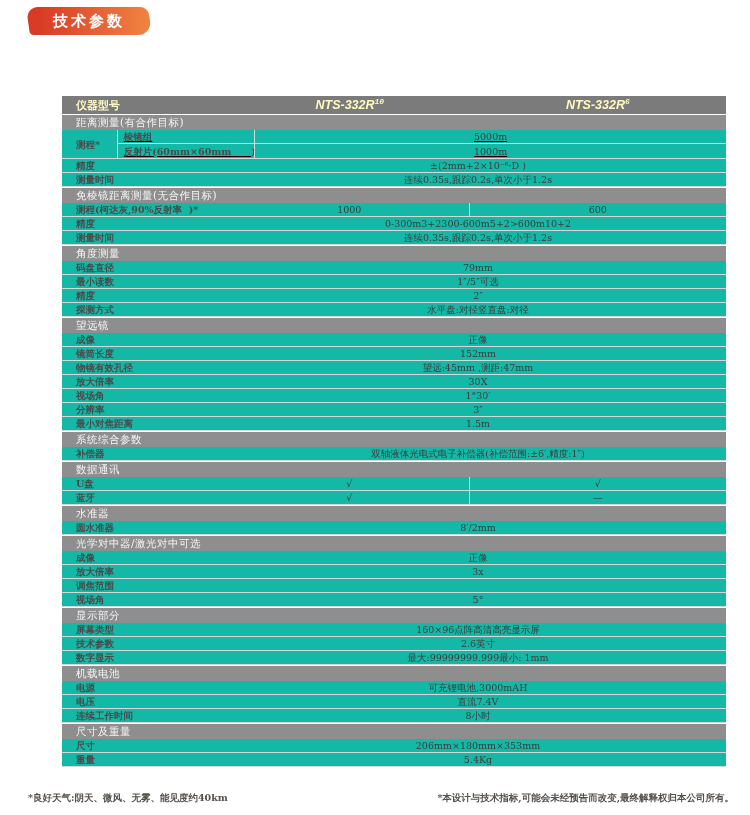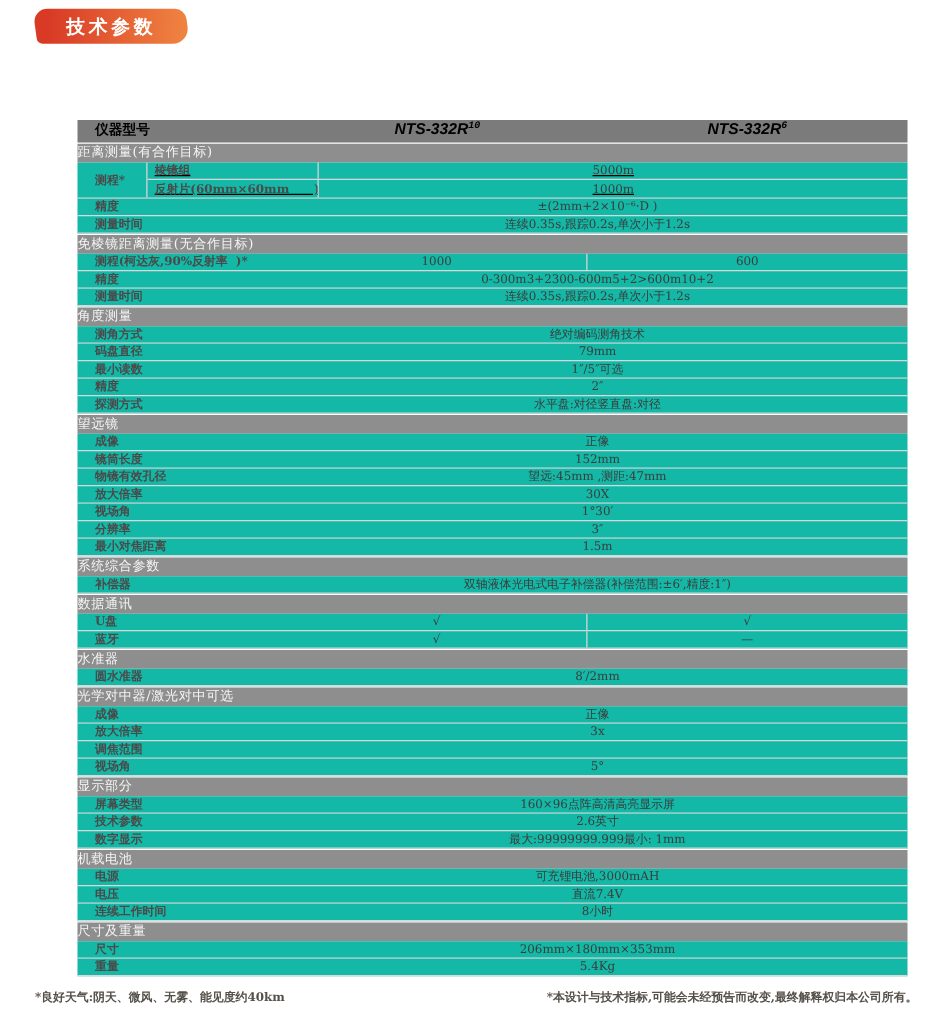--- a/index.html
+++ b/index.html
@@ -11,31 +11,31 @@
            background:linear-gradient(100deg, var(--badge-from,#d93a26) 10%, var(--badge-to,#ef8240) 95%);
            transform:skewX(8deg);
            border-radius:12px 8px 14px 4px;
            display:flex; align-items:center; justify-content:center; }
   .badge span { transform:skewX(-8deg); color:#fff; font-size:15px; font-weight:bold;
                 letter-spacing:3px; font-family:"Liberation Sans", sans-serif; }
 
   
   .spec-table { position:absolute; left:62px; top:96px; width:664px; }
 
-  .thead { display:flex; height:18px; background:var(--head-bg,#7b7b7b); color:#000000; align-items:flex-start; }
+  .thead { display:flex; height:18px; background:var(--head-bg,#7b7b7b); color:#fef9c3; align-items:center; }
   .th-label { width:25.3%; padding-left:14px; font-size:11px; font-weight:bold;
               font-family:"Liberation Sans", sans-serif; }
   .th-model { font-size:12.5px; font-weight:bold; font-style:italic; text-align:center;
               font-family:"Liberation Sans", sans-serif; }
   .th-model.m1 { width:36.1%; }
   .th-model.m2 { width:38.6%; }
   .th-model sup { font-size:8px; font-style:italic;font-family:Liberation Mono, monospace; }
 
   .section-bar { height:15px; margin-top:1px; background:var(--sec-bg,#8e8e8e); color:#f4f4f4;
-                 font-size:10.5px; line-height:15px; letter-spacing:0.5px;
+                 font-size:10.5px; line-height:15px; padding-left:14px; letter-spacing:0.5px;
                  white-space:pre; overflow:hidden; }
 
   .row { display:flex; border-bottom:1px solid #d8d8d8; background:#14b8a6; min-height:14px; }
   .cell { font-size:9.5px; line-height:13px; display:flex; align-items:center; white-space:pre; overflow:hidden; }
   .label { width:25.3%; padding-left:14px; font-weight:bold; color:#4a4a4a; }
   .value { flex:1; justify-content:center; color:#3c3c3c; }
   .valA  { width:36.1%; justify-content:center; color:#3c3c3c; border-right:1px solid #d8d8d8; }
   .valB  { width:38.6%; justify-content:center; color:#3c3c3c; }
 
   
@@ -98,24 +98,20 @@
       <div class="row">
         <div class="cell label">精度</div>
         <div class="cell value">0-300m3+2300-600m5+2&gt;600m10+2</div>
       </div>
       <div class="row">
         <div class="cell label">测量时间</div>
         <div class="cell value">连续0.35s,跟踪0.2s,单次小于1.2s</div>
       </div>
       <div class="section-bar">角度测量</div>
       <div class="row">
-        <div class="cell label">测角方式</div>
-        <div class="cell value">绝对编码测角技术</div>
-      </div>
-      <div class="row">
         <div class="cell label">码盘直径</div>
         <div class="cell value">79mm</div>
       </div>
       <div class="row">
         <div class="cell label">最小读数</div>
         <div class="cell value">1″/5″可选</div>
       </div>
       <div class="row">
         <div class="cell label">精度</div>
         <div class="cell value">2″</div>

